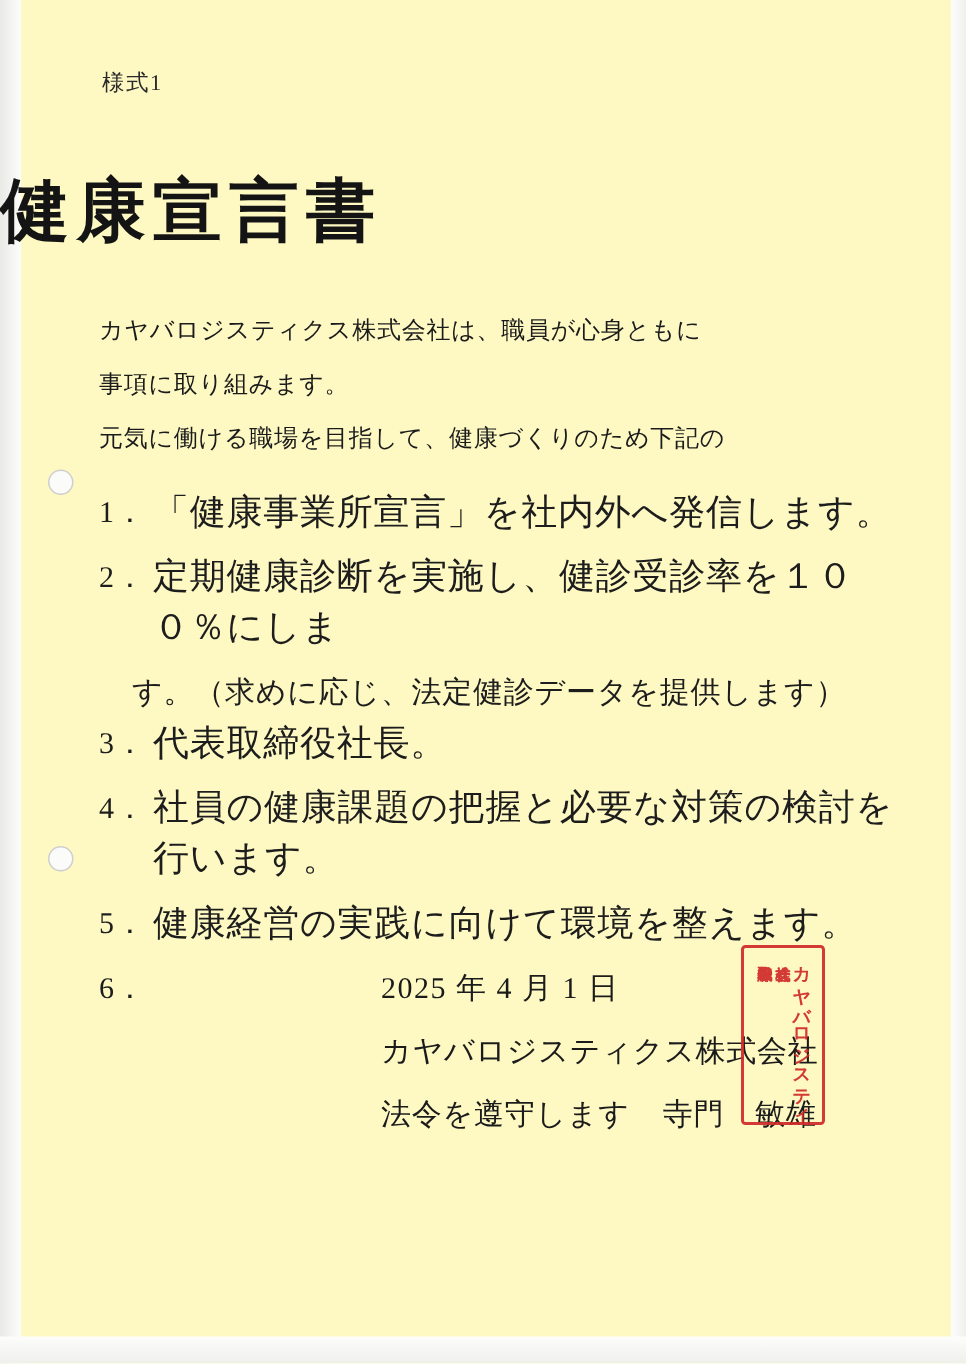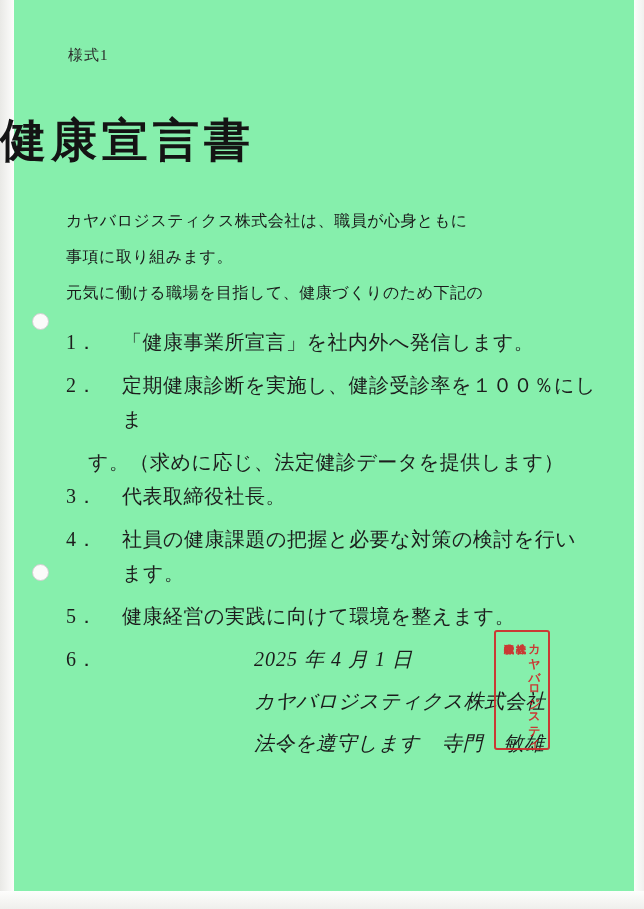--- a/index.html
+++ b/index.html
@@ -16,21 +16,21 @@
     overflow: hidden;
   }
 
   
   #page-sheet {
     position: absolute;
     left: 0;
     top: 0;
     width: 644px;
     height: 909px;
-    background: #86efac;
+    background: #fef9c3;
     box-sizing: border-box;
   }
 
   
   #scan-edge-left {
     position: absolute;
     left: 0; top: 0;
     width: 14px; height: 909px;
     background: linear-gradient(to right, #e9e9e6, #fdfdfc);
     pointer-events: none;
@@ -114,39 +114,37 @@
     margin-bottom: 9px;
   }
   .clause-num {
     font-size: 20px;
     line-height: 34px;
     width: 36px;
     flex: 0 0 36px;
     letter-spacing: 0.5px;
   }
   .clause-body {
-    font-size: 20px;
+    font-size: 24px;
     line-height: 34px;
     letter-spacing: 0.5px;
-    margin-left: 20px;
   }
   .clause-cont {
     font-size: 20px;
     line-height: 34px;
     letter-spacing: 0.5px;
     padding-left: 22px;
   }
 
   
   #signature-block {
     position: absolute;
     left: 254px;
     top: 638px;
     width: 340px;
-    font-style: italic;
   }
   .sig-line {
     font-size: 20px;
     line-height: 42px;
     letter-spacing: 0.5px;
     white-space: nowrap;
     color: #1b1b1b;
   }
   #sig-date { letter-spacing: 1px; }
   #sig-title-name .sig-gap { display: inline-block; width: 22px; }

